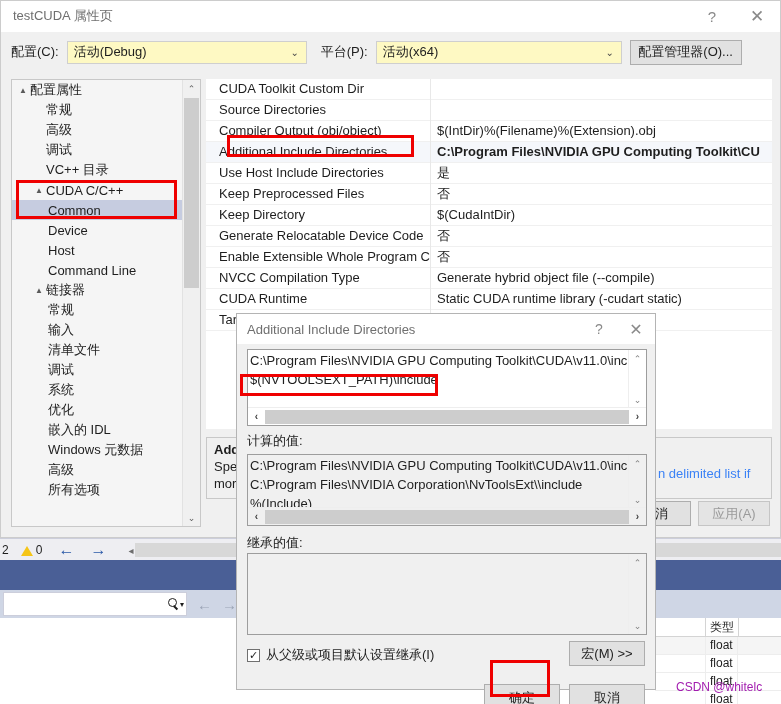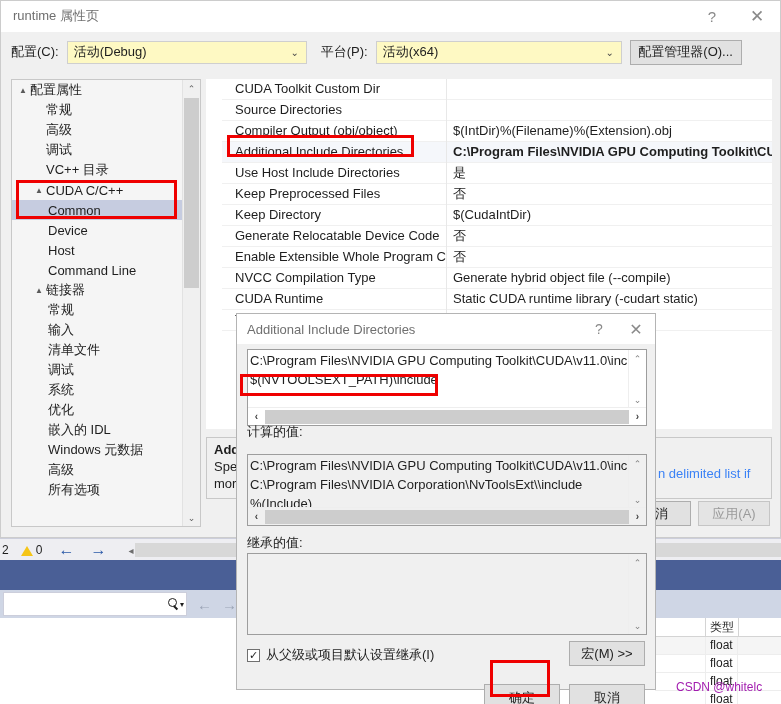--- a/index.html
+++ b/index.html
@@ -169,21 +169,21 @@
   .vs-thumb {
     position: absolute; left: 1px; top: 18px; width: 15px; height: 190px;
     background: #cdcdcd;
   }
 
   .right-panel {
     flex: 1; margin-left: 5px; position: relative;
   }
   .grid {
     position: absolute; left: 0; top: 0; right: 0; height: 350px;
-    background: #ffffff; overflow: hidden; padding-left: 16px;
+    background: #ffffff; overflow: hidden;
   }
   .grow {
     height: 21px; display: flex; align-items: center;
     border-bottom: 1px solid #f0f0f0; font-size: 13px; color: #1e1e1e;
     box-sizing: border-box;
   }
   .grow.shaded { background: #f5f7fb; }
   .gname {
     width: 225px; padding-left: 13px; box-sizing: border-box;
     border-right: 1px solid #e8e8e8; height: 21px; line-height: 20px;
@@ -243,21 +243,21 @@
   .eb-hscroll {
     position: absolute; left: 0; right: 0; bottom: 0; height: 17px; background: #ffffff;
     display: flex; align-items: center; border-top: 1px solid #eeeeee;
   }
   .eb-hscroll .a { width: 17px; text-align: center; color: #404040; font-size: 10px; font-weight: bold;}
   .eb-hscroll .thumb { flex: 1; height: 14px; background: #cdcdcd; }
   .eb-hscroll .a.right { margin-left: auto; }
 
   #editbox-main { position: absolute; left: 10px; top: 5px; width: 400px; height: 77px; }
   .seclabel { position: absolute; font-size: 13px; color: #1e1e1e; }
-  #lbl-computed { left: 10px; top: 79px; }
+  #lbl-computed { left: 10px; top: 88px; }
   #editbox-computed {
     position: absolute; left: 10px; top: 110px; width: 400px; height: 72px;
     background: #f0f0f0; border: 1px solid #9d9d9d;
   }
   #editbox-computed .lines { background: #f0f0f0; }
   #editbox-computed .eb-vscroll { background: #f0f0f0; }
   #editbox-computed .eb-hscroll { background: #f0f0f0; }
   #lbl-inherited { left: 10px; top: 190px; }
   #editbox-inherited {
     position: absolute; left: 10px; top: 209px; width: 400px; height: 82px;
@@ -344,21 +344,21 @@
         <span class="cell">float</span>
       </div>
     </div>
 
     <div class="watermark">CSDN @whitelc</div>
   </div>
 
   <div class="ppwin">
 
     <div class="pp-title">
-      <span class="t">runtime 属性页</span>
+      <span class="t">testCUDA 属性页</span>
       <span class="spacer"></span>
       <span class="pp-help">?</span>
       <span class="pp-close">✕</span>
     </div>
 
     <div class="pp-configrow">
       <span class="lbl">配置(C):</span>
       <span class="combo" id="combo-config">
         <span class="cval">活动(Debug)</span>
         <span class="carrow">⌄</span>

